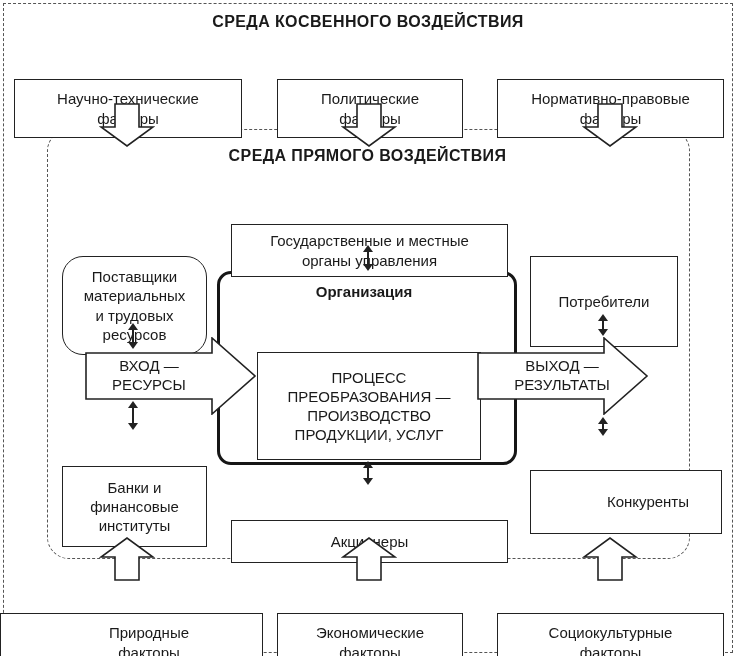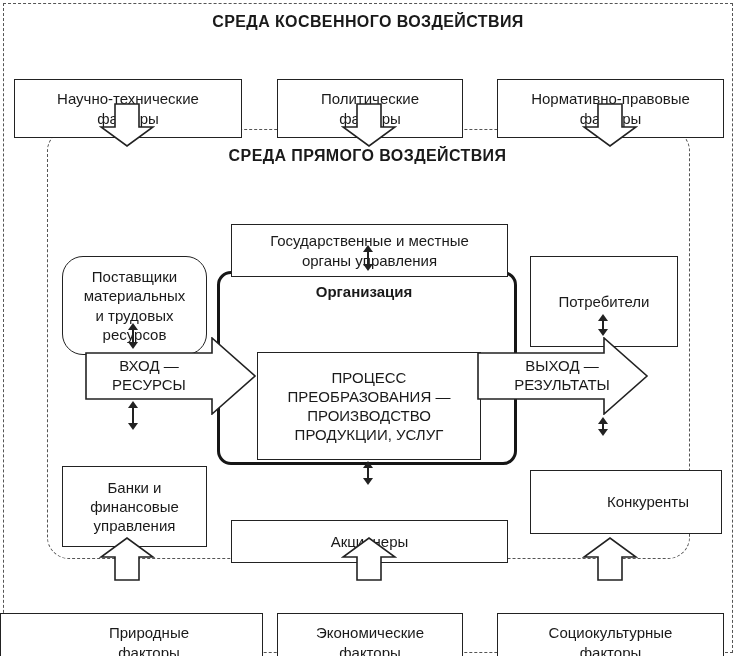--- a/index.html
+++ b/index.html
@@ -62,21 +62,21 @@
 
   <div class="box" style="left:231px;top:191px;width:275px;height:51px;">Государственные и местные
 органы управления</div>
   <div class="box" style="left:62px;top:223px;width:143px;height:97px;border-radius:21px;">Поставщики
 материальных
 и трудовых
 ресурсов</div>
   <div class="box" style="left:530px;top:223px;width:146px;height:89px;text-align:right;">Потребители</div>
   <div class="box" style="left:62px;top:433px;width:143px;height:79px;">Банки и
 финансовые
-управления</div>
+институты</div>
   <div class="box" style="left:231px;top:487px;width:275px;height:41px;">Акционеры</div>
   <div class="box" style="left:530px;top:437px;width:146px;height:62px;padding-left:44px;">Конкуренты</div>
 
   <div class="org"></div>
   <div class="org-title">Организация</div>
   <div class="box" style="left:257px;top:319px;width:222px;height:106px;z-index:2;">ПРОЦЕСС
 ПРЕОБРАЗОВАНИЯ —
 ПРОИЗВОДСТВО
 ПРОДУКЦИИ, УСЛУГ</div>
 

